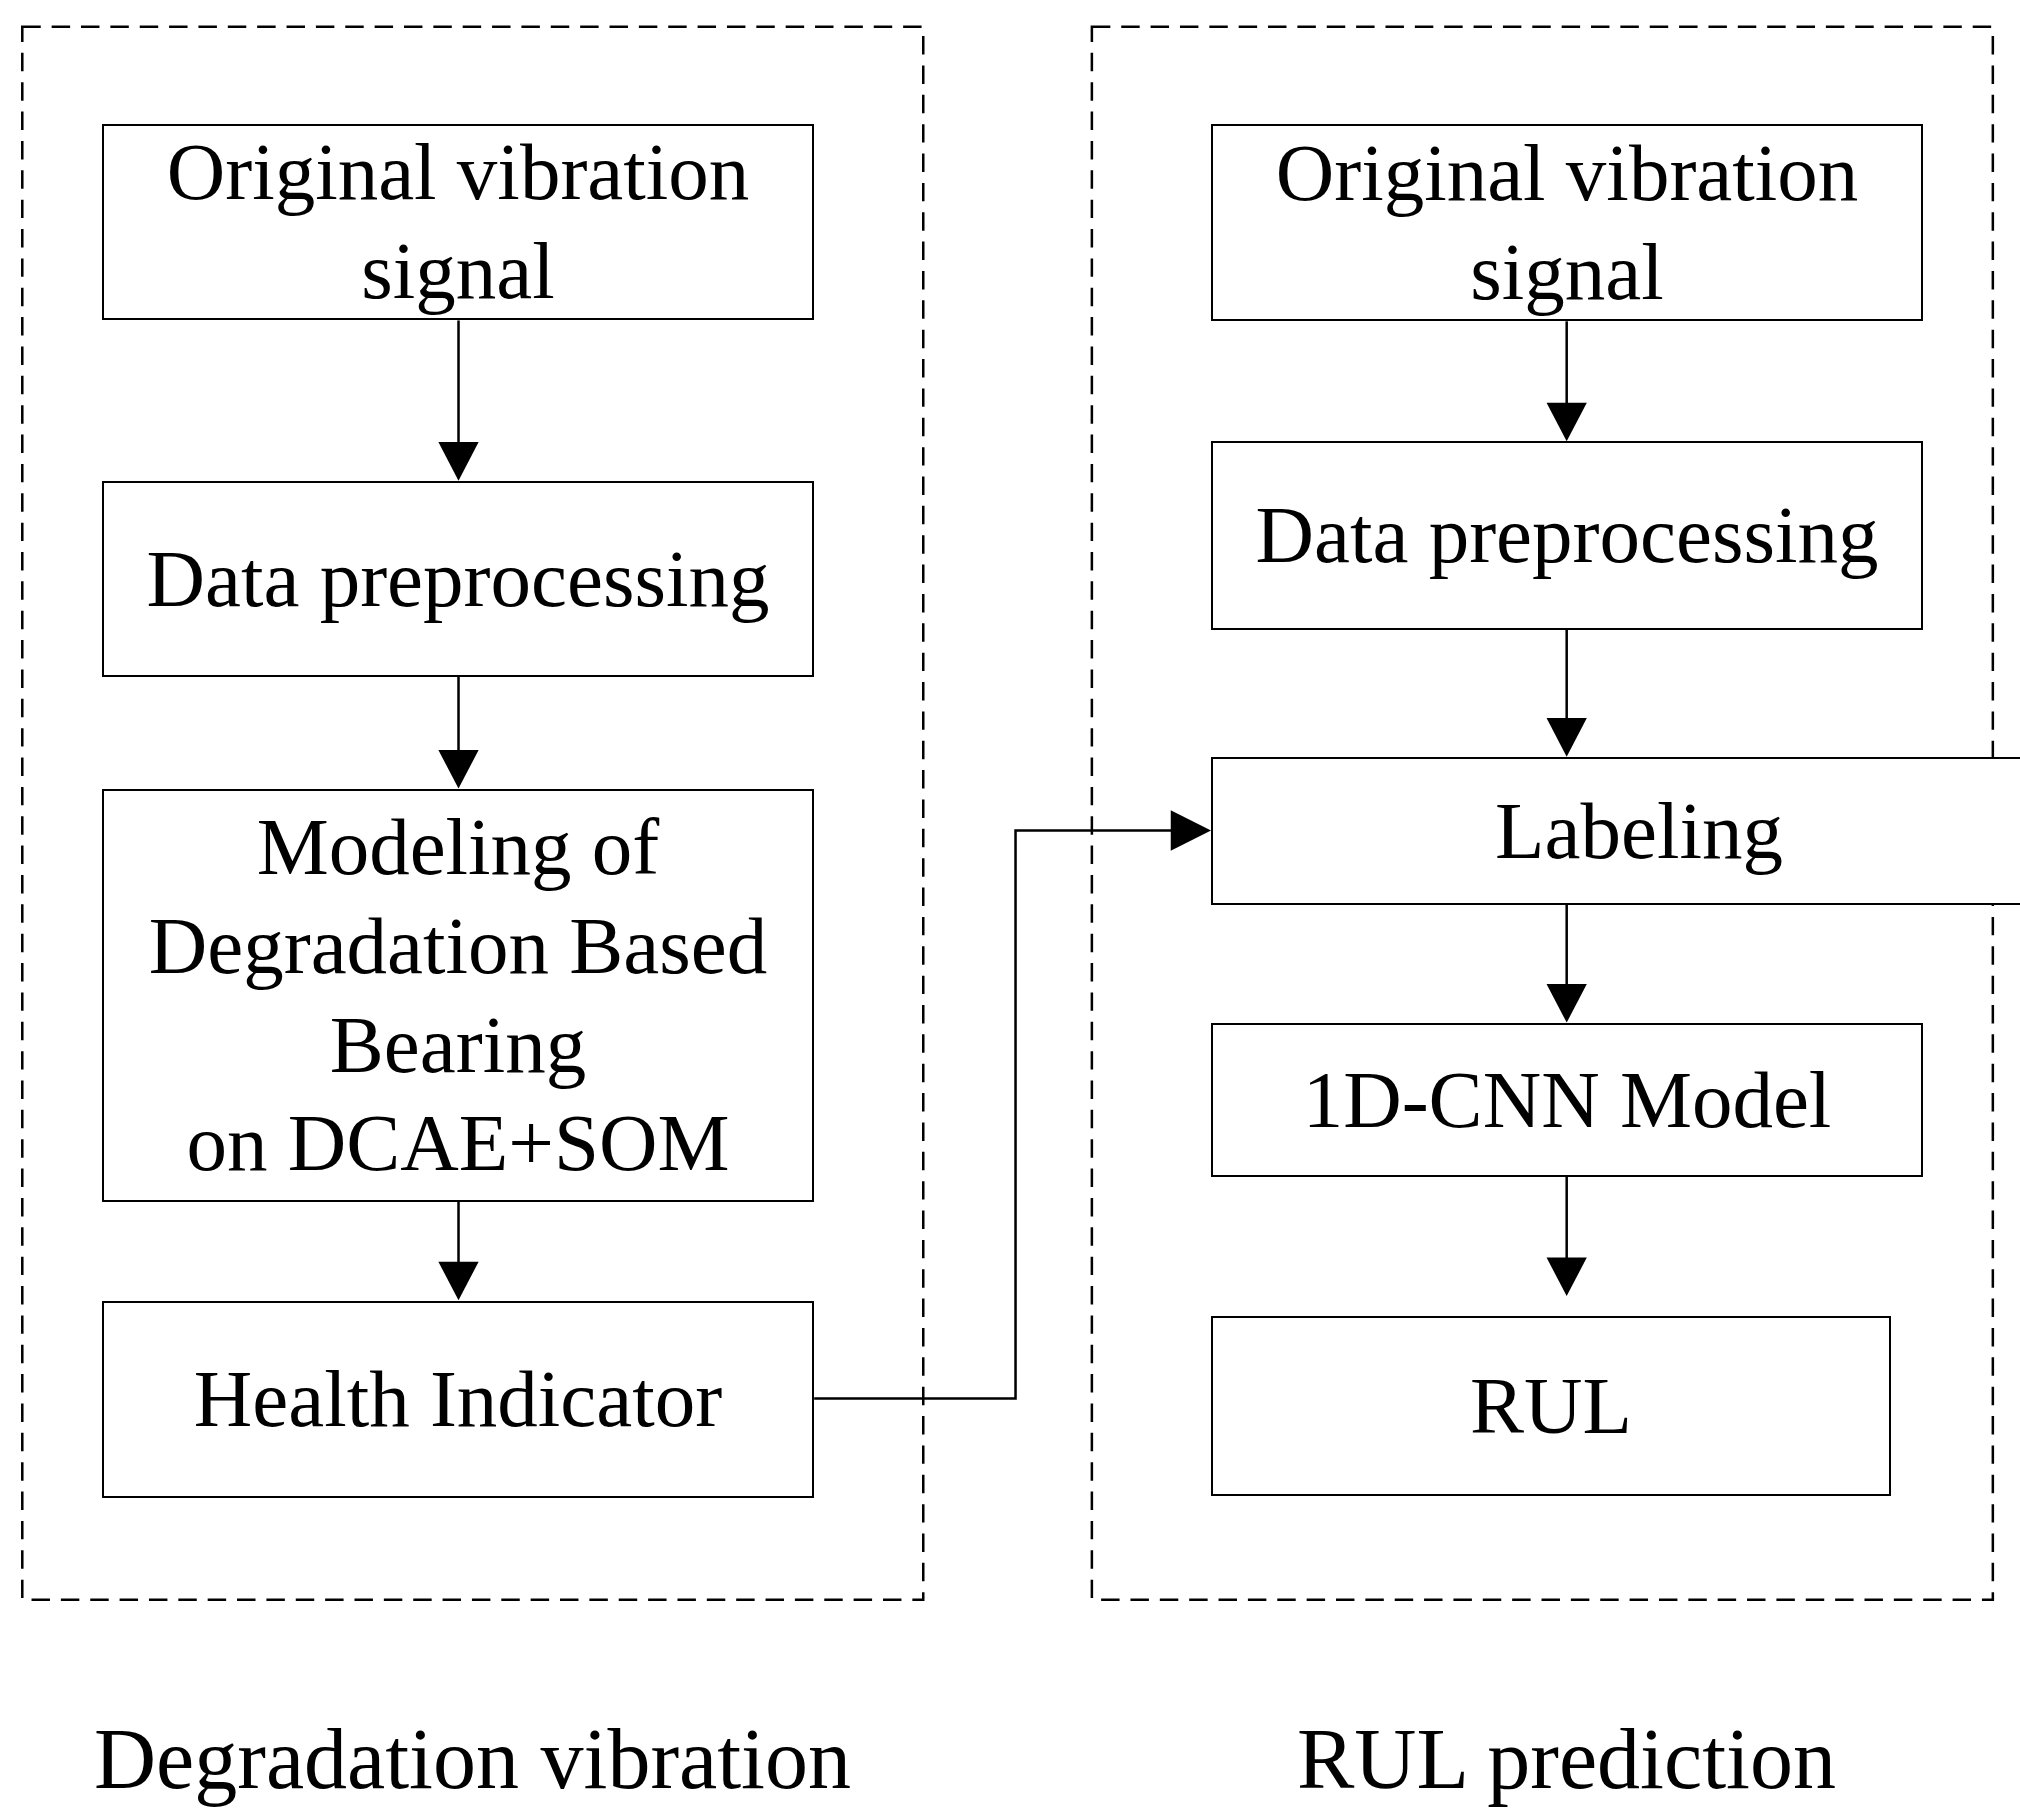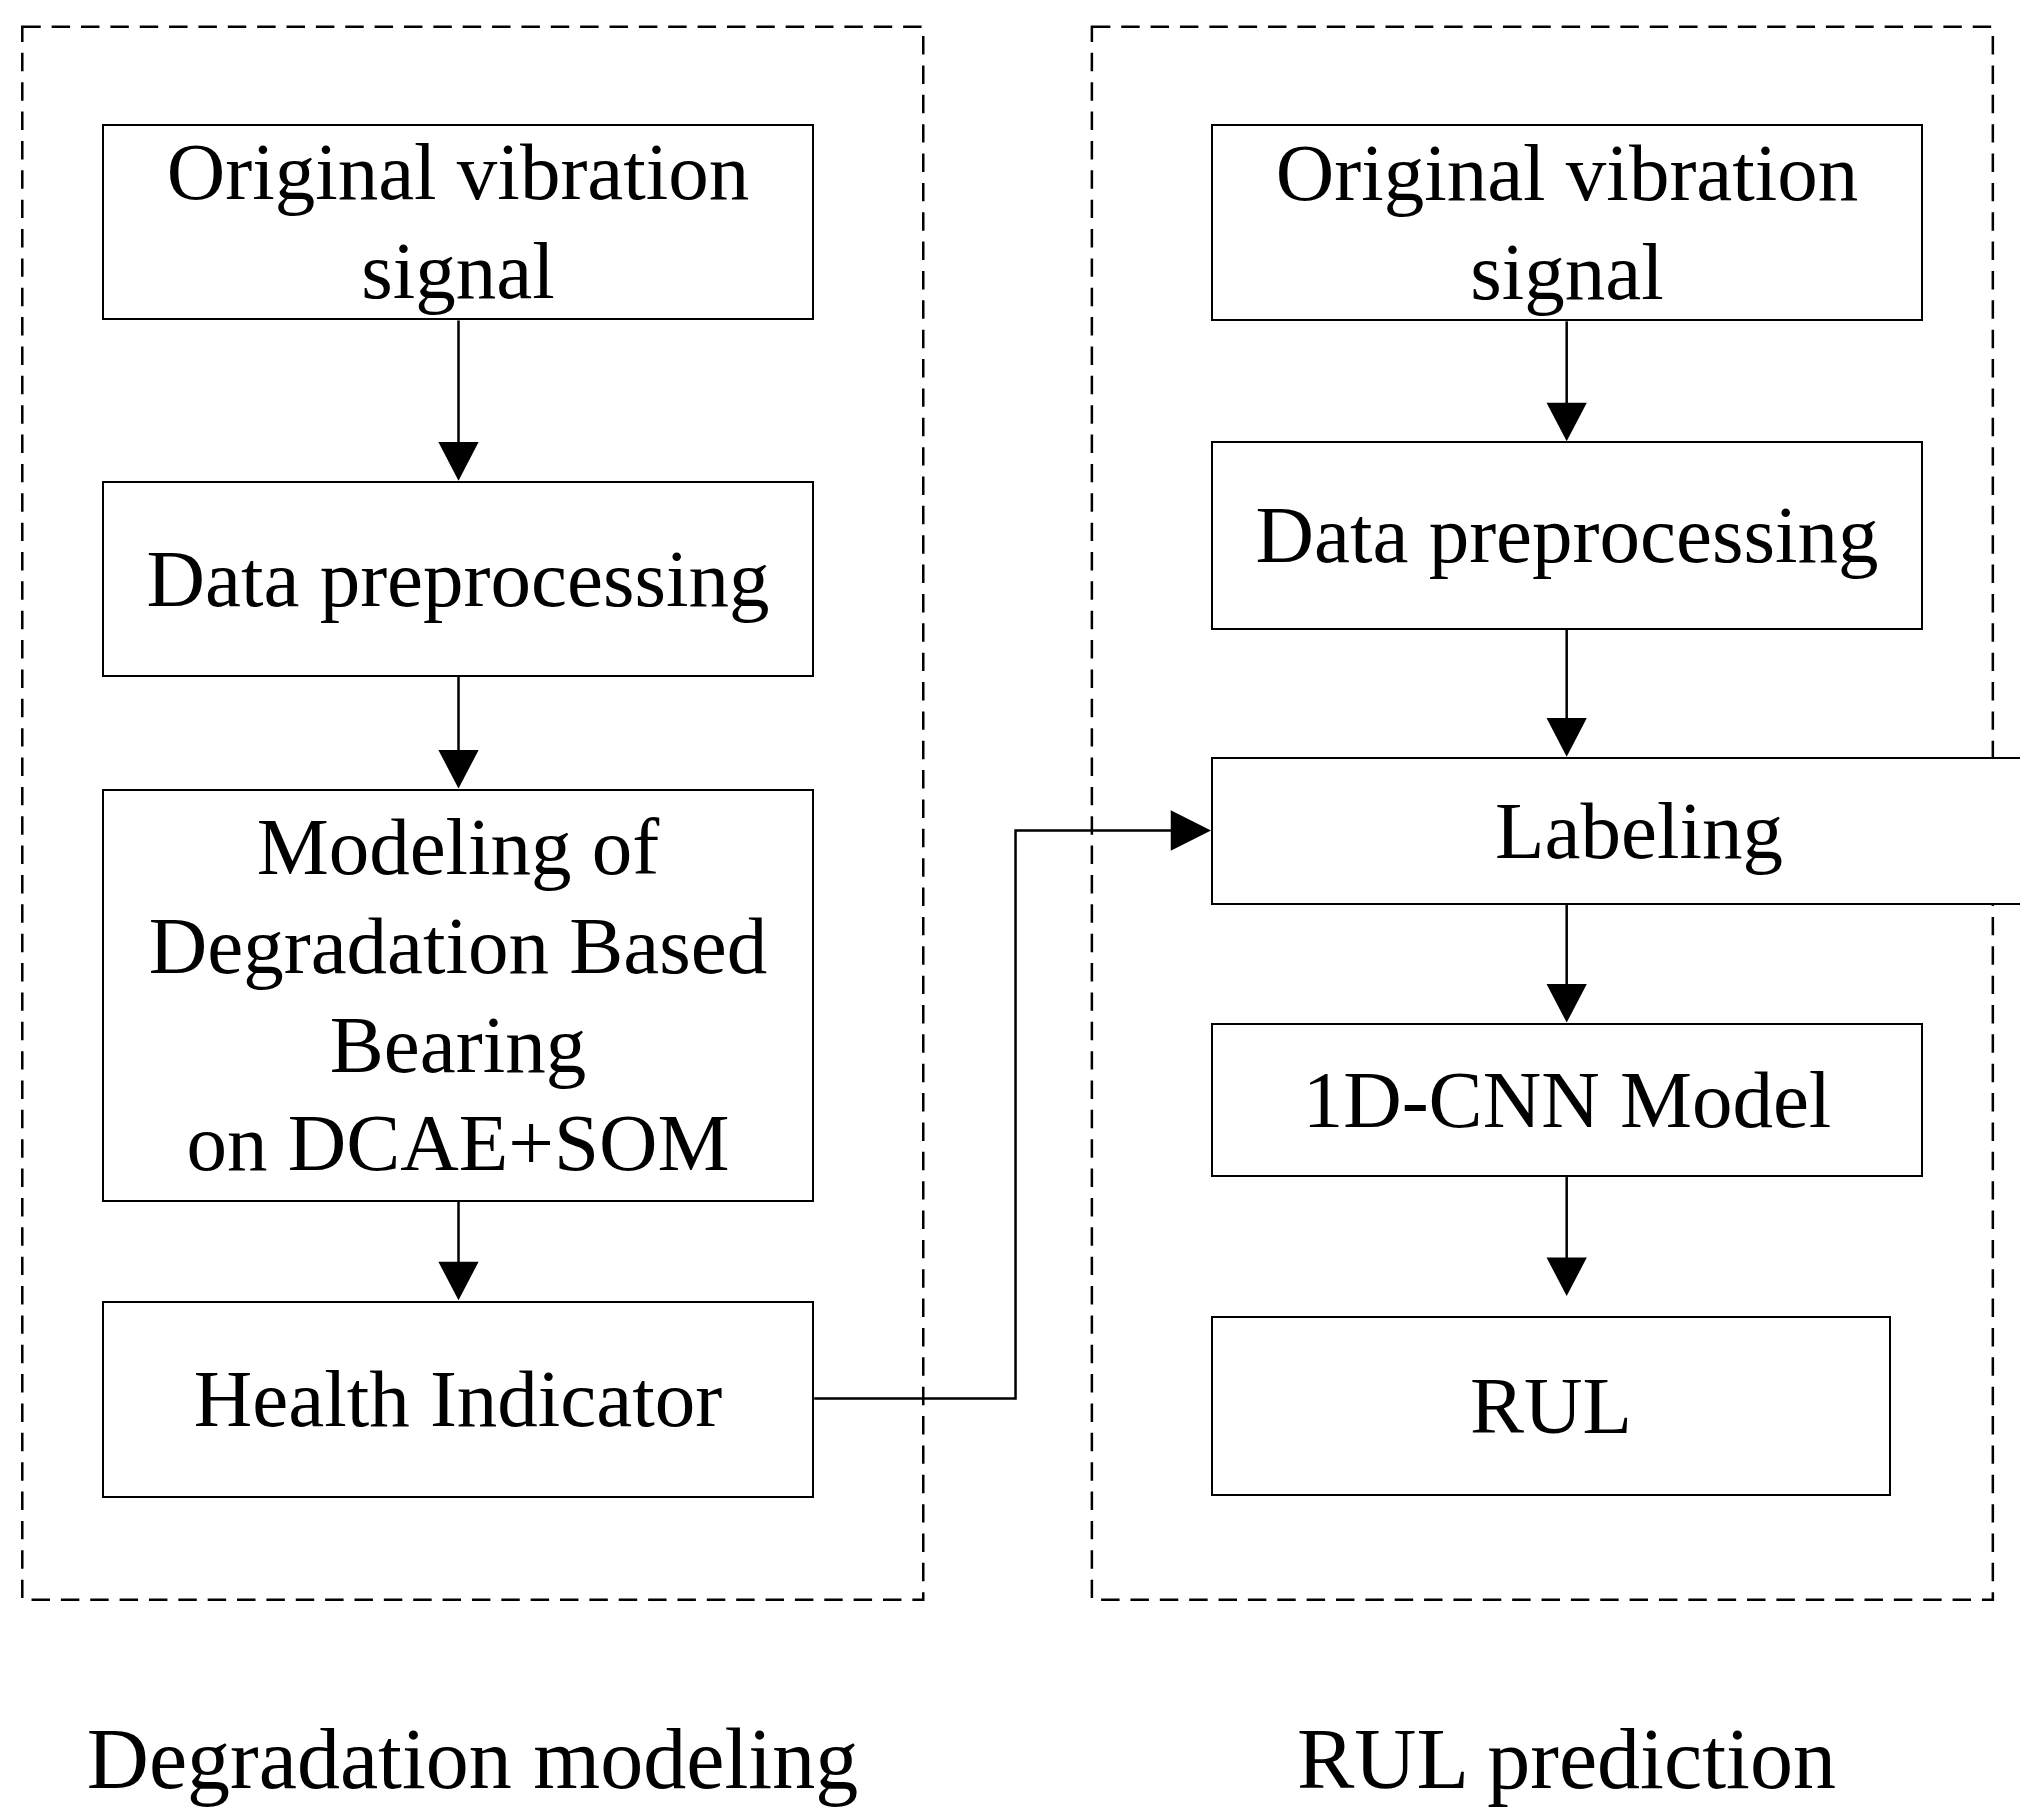--- a/index.html
+++ b/index.html
@@ -136,18 +136,18 @@
       <span class="ln">1D-CNN Model</span>
     </div>
   </div>
 
   <div class="flow-box" style="left:1211px; top:1316px; width:680px; height:180px">
     <div class="box-text">
       <span class="ln">RUL</span>
     </div>
   </div>
 
-  <div class="panel-caption" style="left:22px; top:1708px; width:901px">Degradation modeling</div>
+  <div class="panel-caption" style="left:22px; top:1708px; width:901px">Degradation vibration</div>
 
   <div class="panel-caption" style="left:1116px; top:1708px; width:901px">RUL prediction</div>
 
 </div>
 
 
 </body></html>

